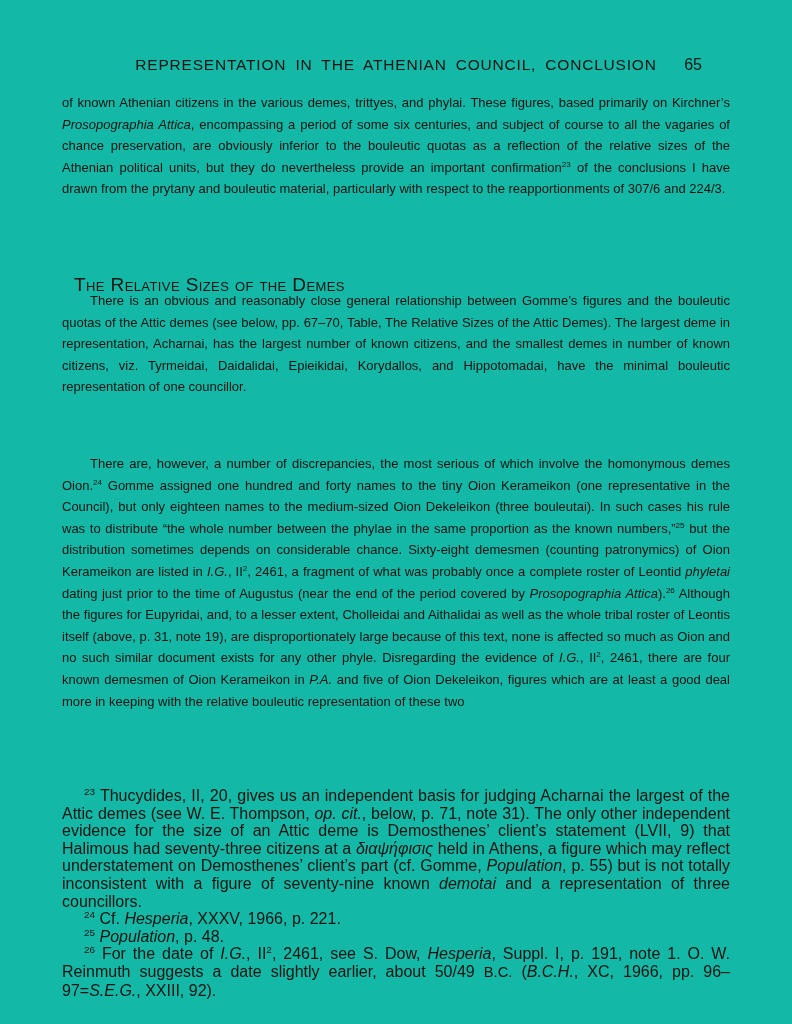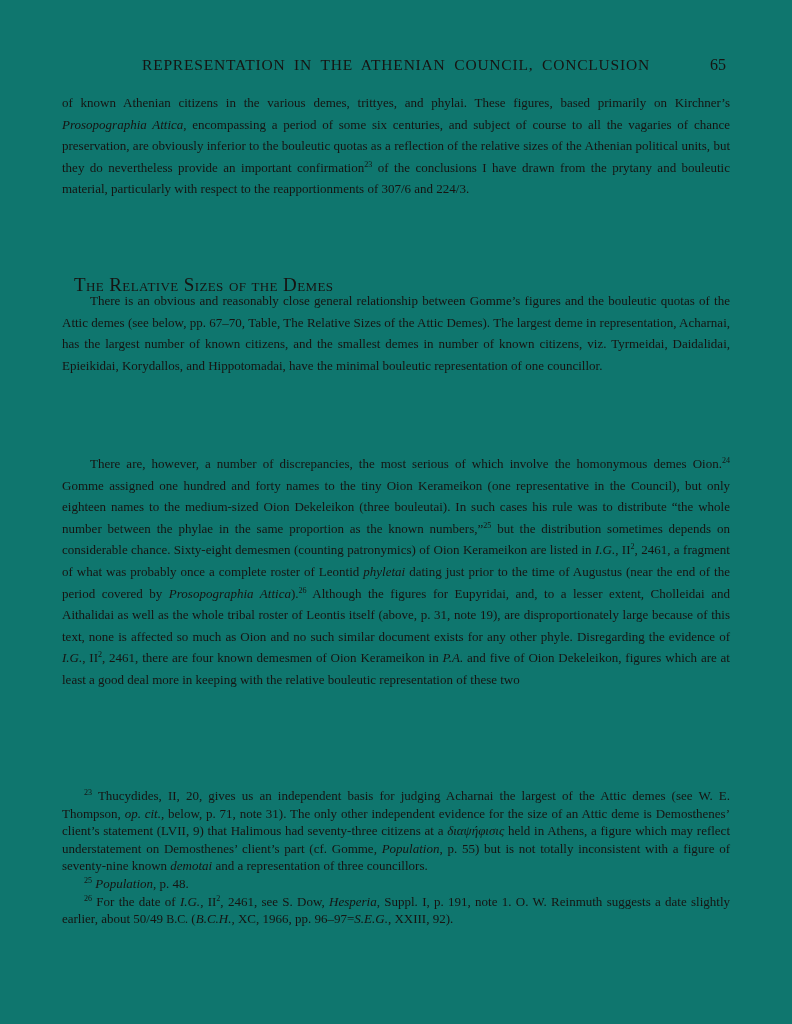--- a/index.html
+++ b/index.html
@@ -4,22 +4,22 @@
 <style>
   html, body {
     margin: 0;
     padding: 0;
     background: #ffffff;
   }
   .page {
     position: relative;
     width: 792px;
     height: 1024px;
-    background: #0f766e;
-    font-family: Liberation Serif, serif;
+    background: #14b8a6;
+    font-family: Liberation Sans, sans-serif;
     color: #161412;
     overflow: hidden;
   }
   .running-header {
     position: absolute;
     top: 56px;
     left: 62px;
     width: 668px;
     height: 22px;
   }
@@ -27,21 +27,21 @@
     display: block;
     text-align: center;
     font-size: 15.5px;
     letter-spacing: 0.8px;
     word-spacing: 4px;
     white-space: nowrap;
   }
   .rh-page-number {
     position: absolute;
     top: 0;
-    right: 4px;
+    right: 28px;
     font-size: 16px;
   }
   .para {
     position: absolute;
     left: 62px;
     width: 668px;
     font-size: 13px;
     line-height: 21.6px;
     text-align: justify;
     hyphens: none;
@@ -62,21 +62,21 @@
   .para-2 { top: 290px; }
   .para-3 { top: 453px; }
   .indent { text-indent: 28px; }
   .footnotes {
     position: absolute;
     left: 62px;
     top: 787px;
     width: 668px;
   }
   .footnote {
-    font-size: 13px;
+    font-size: 16px;
     line-height: 17.6px;
     text-align: justify;
     text-indent: 22px;
     hyphens: none;
     -webkit-hyphens: none;
   }
   .it { font-style: italic; }
   .sc { font-variant: small-caps; font-size: 0.92em; }
   sup {
     font-size: 0.62em;
@@ -98,17 +98,18 @@
   <div class="para para-1"><span>of known Athenian citizens in the various demes, trittyes, and phylai. These figures, based primarily on Kirchner’s </span><span class="it">Prosopographia Attica</span><span>, encompassing a period of some six centuries, and subject of course to all the vagaries of chance preservation, are obviously inferior to the bouleutic quotas as a reflection of the relative sizes of the Athenian political units, but they do nevertheless provide an important confirmation</span><sup>23</sup><span> of the conclusions I have drawn from the prytany and bouleutic material, particularly with respect to the reapportionments of 307/6 and 224/3.</span></div>
 
   <h2 class="section-heading">The Relative Sizes of the Demes</h2>
 
   <div class="para para-2 indent"><span>There is an obvious and reasonably close general relationship between Gomme’s figures and the bouleutic quotas of the Attic demes (see below, pp. 67–70, Table, The Relative Sizes of the Attic Demes). The largest deme in representation, Acharnai, has the largest number of known citizens, and the smallest demes in number of known citizens, viz. Tyrmeidai, Daidalidai, Epieikidai, Korydallos, and Hippotomadai, have the minimal bouleutic representation of one councillor.</span></div>
 
   <div class="para para-3 indent"><span>There are, however, a number of discrepancies, the most serious of which involve the homonymous demes Oion.</span><sup>24</sup><span> Gomme assigned one hundred and forty names to the tiny Oion Kerameikon (one representative in the Council), but only eighteen names to the medium-sized Oion Dekeleikon (three bouleutai). In such cases his rule was to distribute “the whole number between the phylae in the same proportion as the known numbers,”</span><sup>25</sup><span> but the distribution sometimes depends on considerable chance. Sixty-eight demesmen (counting patronymics) of Oion Kerameikon are listed in </span><span class="it">I.G.</span><span>, II</span><sup>2</sup><span>, 2461, a fragment of what was probably once a complete roster of Leontid </span><span class="it">phyletai</span><span> dating just prior to the time of Augustus (near the end of the period covered by </span><span class="it">Prosopographia Attica</span><span>).</span><sup>26</sup><span> Although the figures for Eupyridai, and, to a lesser extent, Cholleidai and Aithalidai as well as the whole tribal roster of Leontis itself (above, p. 31, note 19), are disproportionately large because of this text, none is affected so much as Oion and no such similar document exists for any other phyle. Disregarding the evidence of </span><span class="it">I.G.</span><span>, II</span><sup>2</sup><span>, 2461, there are four known demesmen of Oion Kerameikon in </span><span class="it">P.A.</span><span> and five of Oion Dekeleikon, figures which are at least a good deal more in keeping with the relative bouleutic representation of these two</span></div>
 
   <div class="footnotes">
     <div class="footnote"><sup>23</sup><span> Thucydides, II, 20, gives us an independent basis for judging Acharnai the largest of the Attic demes (see W. E. Thompson, </span><span class="it">op. cit.</span><span>, below, p. 71, note 31). The only other independent evidence for the size of an Attic deme is Demosthenes’ client’s statement (LVII, 9) that Halimous had seventy-three citizens at a </span><span class="it">διαψήφισις</span><span> held in Athens, a figure which may reflect understatement on Demosthenes’ client’s part (cf. Gomme, </span><span class="it">Population</span><span>, p. 55) but is not totally inconsistent with a figure of seventy-nine known </span><span class="it">demotai</span><span> and a representation of three councillors.</span></div>
+    <div class="footnote"><sup>24</sup><span> Cf. </span><span class="it">Hesperia</span><span>, XXXV, 1966, p. 221.</span></div>
     <div class="footnote"><sup>25</sup><span> </span><span class="it">Population</span><span>, p. 48.</span></div>
     <div class="footnote"><sup>26</sup><span> For the date of </span><span class="it">I.G.</span><span>, II</span><sup>2</sup><span>, 2461, see S. Dow, </span><span class="it">Hesperia</span><span>, Suppl. I, p. 191, note 1. O. W. Reinmuth suggests a date slightly earlier, about 50/49 </span><span class="sc">B.C.</span><span> (</span><span class="it">B.C.H.</span><span>, XC, 1966, pp. 96–97=</span><span class="it">S.E.G.</span><span>, XXIII, 92).</span></div>
   </div>
 
 </div>
 
 </body></html>

